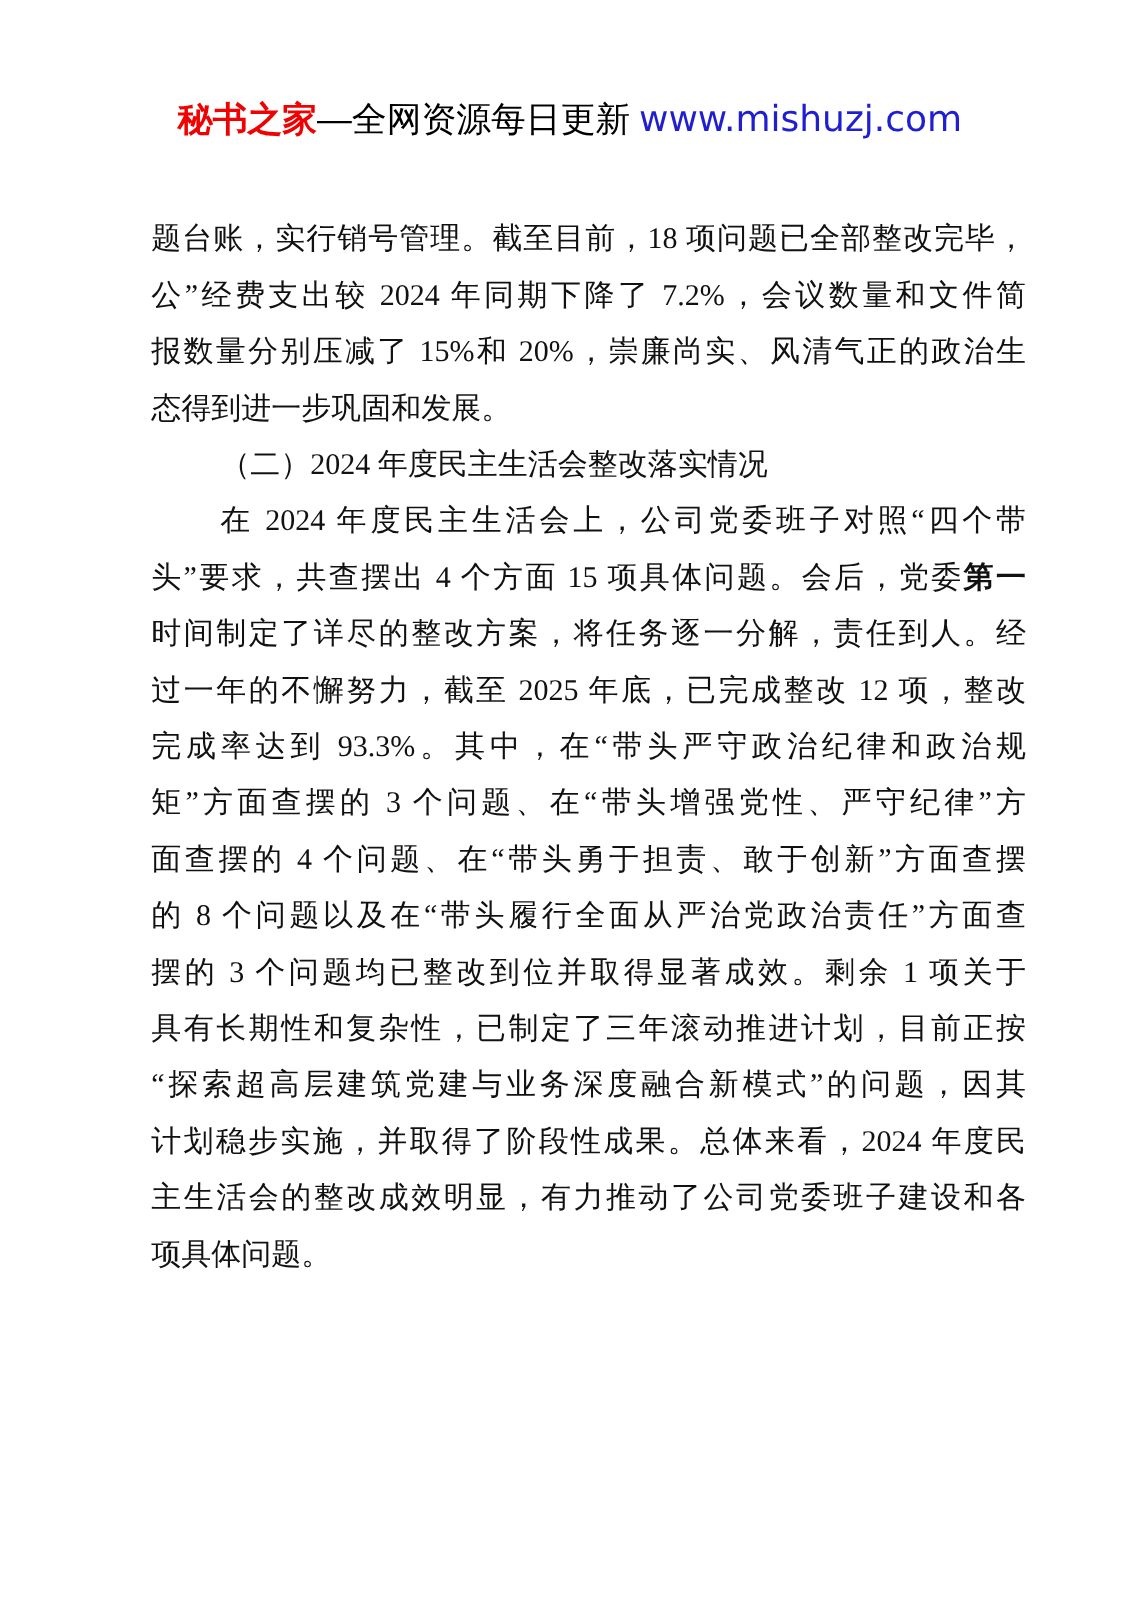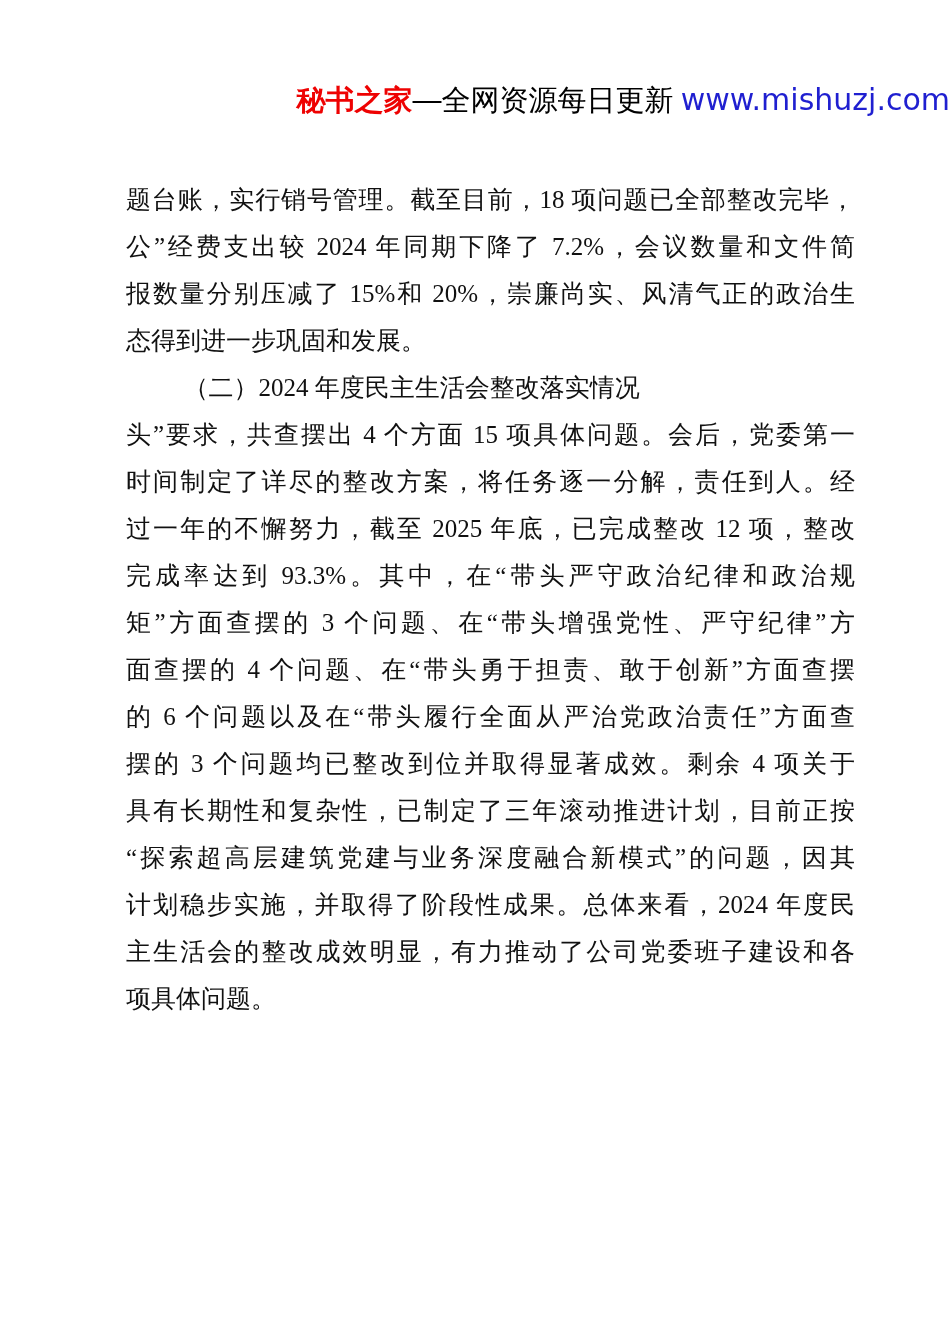--- a/index.html
+++ b/index.html
@@ -11,21 +11,21 @@
     position: relative;
     font-family: "Liberation Serif", "DejaVu Serif", serif;
     color: #111111;
     overflow: hidden;
   }
   .page-header {
     position: absolute;
     top: 82px;
     left: 0;
     right: 0;
-    text-align: right;
+    text-align: center;
     font-size: 29px;
     line-height: 36px;
     white-space: nowrap;
   }
   .brand {
     font-weight: 700;
     font-family: "Liberation Sans", "DejaVu Sans", sans-serif;
   }
   .dash, .tagline {
     color: #000000;
@@ -49,39 +49,40 @@
     text-align-last: justify;
     text-justify: inter-character;
     white-space: normal;
   }
   .line.end {
     text-align-last: left;
   }
   .line.ind {
     text-indent: 2.3em;
   }
-  .b { font-weight: 400; }
+  .b { font-weight: 700; }
 </style>
 </head>
 <body style="background: rgb(255, 255, 255); color: rgb(17, 17, 17);">
 
 <div class="page-header"><span class="brand" style="color: rgb(238, 2, 2);">秘书之家</span><span class="dash">—</span><span class="tagline">全网资源每日更新</span> <a class="site-url" href="#" style="color: rgb(31, 31, 208);">www.mishuzj.com</a></div>
 
 <div class="doc-body">
     <div class="line"><span>题台账，实行销号管理。截至目前，18 项问题已全部整改完毕，</span></div>
     <div class="line"><span>公”经费支出较 2024 年同期下降了 7.2%，会议数量和文件简</span></div>
     <div class="line"><span>报数量分别压减了 15%和 20%，崇廉尚实、风清气正的政治生</span></div>
     <div class="line end"><span>态得到进一步巩固和发展。</span></div>
     <div class="line end ind"><span>（二）2024 年度民主生活会整改落实情况</span></div>
+    <div class="line ind"><span>在 2024 年度民主生活会上，公司党委班子对照“四个带</span></div>
     <div class="line"><span>头”要求，共查摆出 4 个方面 15 项具体问题。会后，党委</span><span class="b">第一</span></div>
     <div class="line"><span>时间制定了详尽的整改方案，将任务逐一分解，责任到人。经</span></div>
     <div class="line"><span>过一年的不懈努力，截至 2025 年底，已完成整改 12 项，整改</span></div>
     <div class="line"><span>完成率达到 93.3%。其中，在“带头严守政治纪律和政治规</span></div>
     <div class="line"><span>矩”方面查摆的 3 个问题、在“带头增强党性、严守纪律”方</span></div>
     <div class="line"><span>面查摆的 4 个问题、在“带头勇于担责、敢于创新”方面查摆</span></div>
-    <div class="line"><span>的 6 个问题以及在“带头履行全面从严治党政治责任”方面查</span></div>
-    <div class="line"><span>摆的 3 个问题均已整改到位并取得显著成效。剩余 4 项关于</span></div>
+    <div class="line"><span>的 8 个问题以及在“带头履行全面从严治党政治责任”方面查</span></div>
+    <div class="line"><span>摆的 3 个问题均已整改到位并取得显著成效。剩余 1 项关于</span></div>
     <div class="line"><span>具有长期性和复杂性，已制定了三年滚动推进计划，目前正按</span></div>
     <div class="line"><span>“探索超高层建筑党建与业务深度融合新模式”的问题，因其</span></div>
     <div class="line"><span>计划稳步实施，并取得了阶段性成果。总体来看，2024 年度民</span></div>
     <div class="line"><span>主生活会的整改成效明显，有力推动了公司党委班子建设和各</span></div>
     <div class="line end"><span>项具体问题。</span></div>
   </div>
 
 </body></html>

